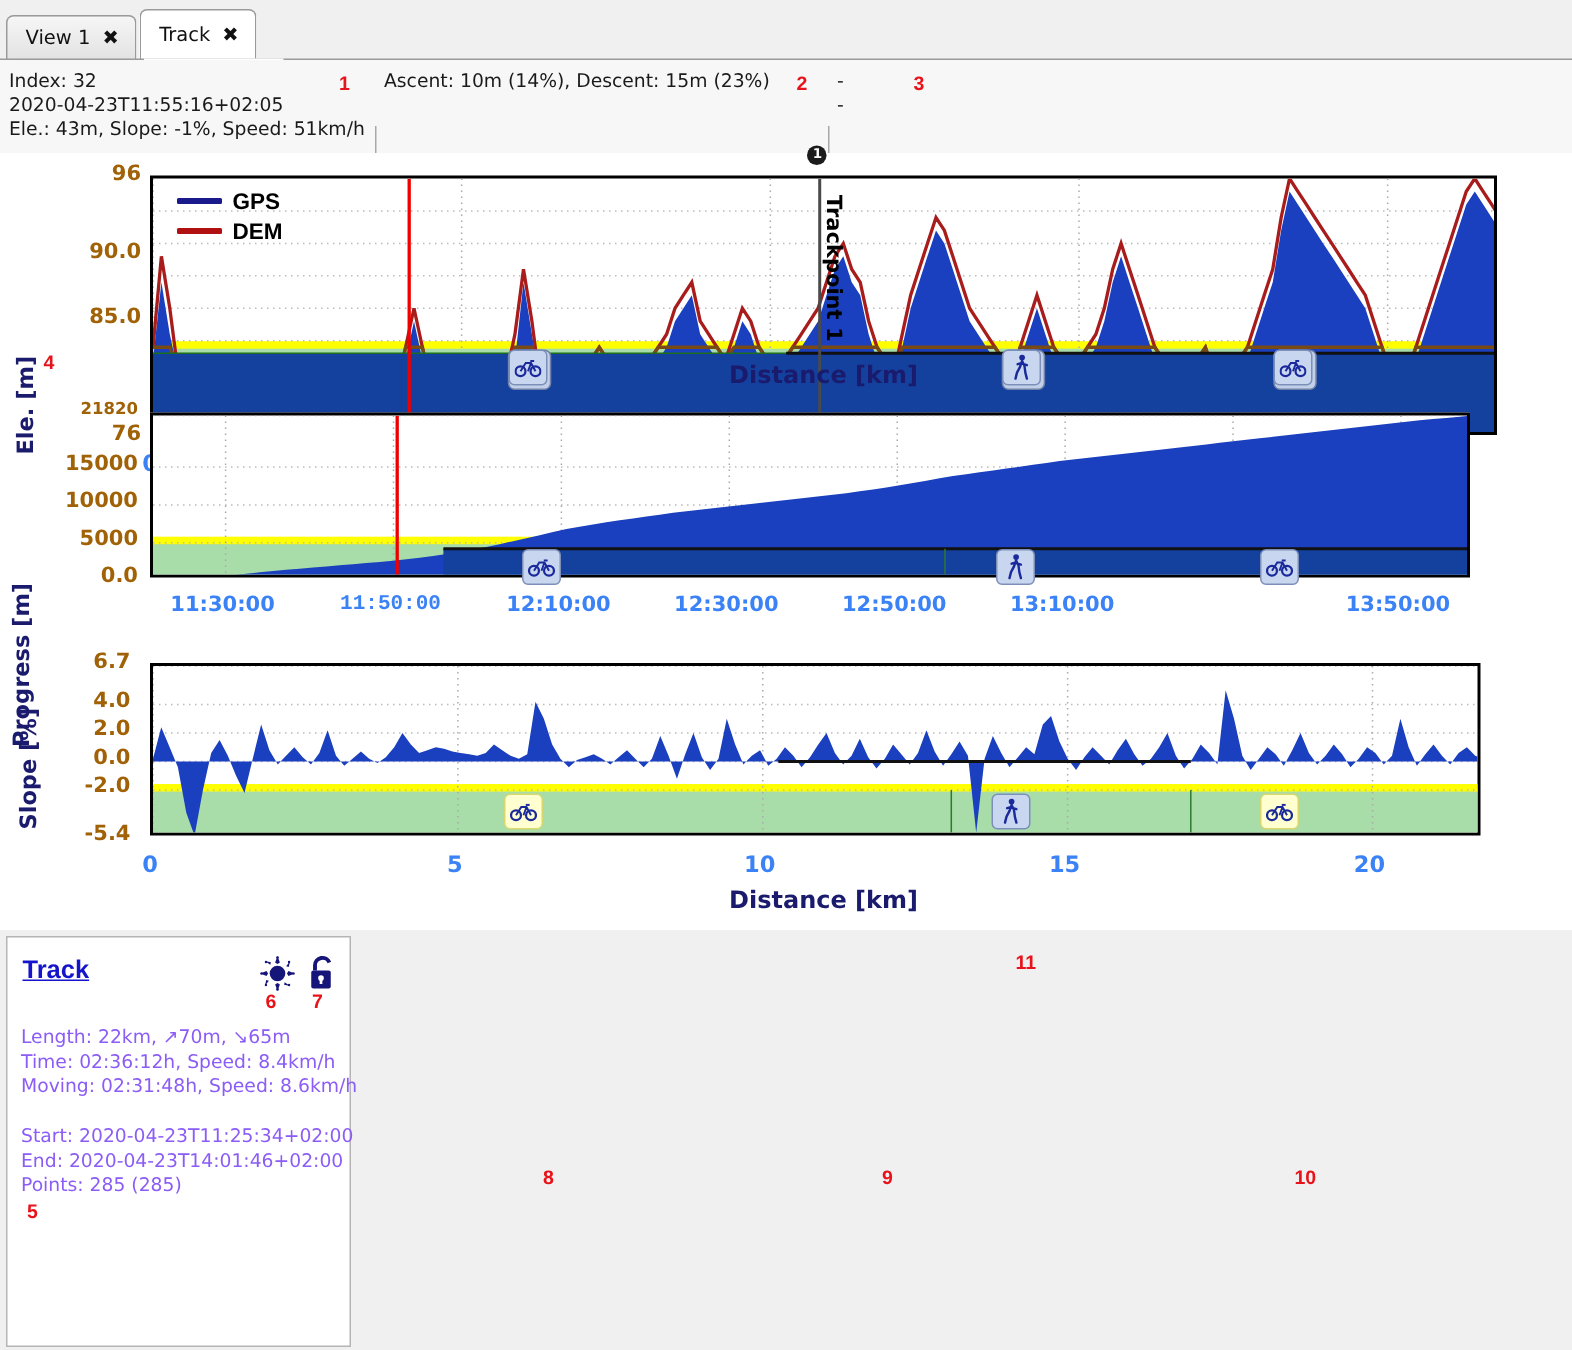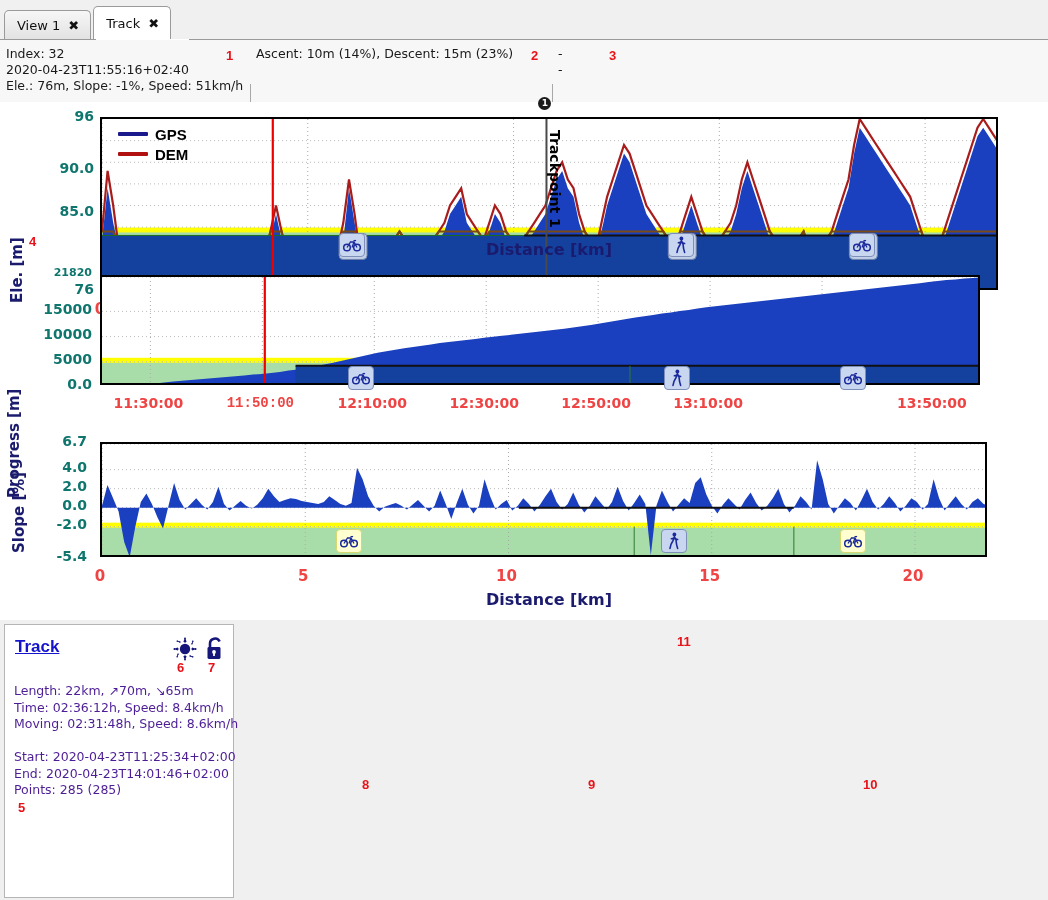--- a/index.html
+++ b/index.html
@@ -40,22 +40,22 @@
   #col2{left:256px;}
   #col3{left:558px;}
   .vs1{left:250px;top:44px;height:54px;}
   .vs2{left:552px;top:44px;height:54px;}
 
   
   #graphs{position:absolute;left:0;top:102px;width:1048px;height:518px;background:#ffffff;}
 
   .axlabel{position:absolute;color:#1b1b6e;font-weight:bold;font-size:15px;
            writing-mode:vertical-rl;transform:rotate(180deg);text-align:center;}
-  .ytick{position:absolute;right:0;color:#0f766e;font-weight:bold;font-size:14px;text-align:right;white-space:nowrap;}
-  .xtick{position:absolute;color:#ef4444;font-weight:bold;font-size:15px;text-align:center;}
+  .ytick{position:absolute;right:0;color:#a16207;font-weight:bold;font-size:14px;text-align:right;white-space:nowrap;}
+  .xtick{position:absolute;color:#3b82f6;font-weight:bold;font-size:15px;text-align:center;}
   .xtitle{position:absolute;color:#1b1b6e;font-weight:bold;font-size:16px;text-align:center;}
   .plot{position:absolute;background:#fff;border:2px solid #000;box-sizing:border-box;overflow:hidden;}
   .plot svg{display:block;}
 
   .actbadge{position:absolute;width:24px;height:22px;border-radius:4px;
             background:#ffffd0;border:1px solid #d8d870;
             display:flex;align-items:center;justify-content:center;}
   .actbadge.inplot{background:#c9d6ef;border:1px solid #7d8fb8;}
   .actbadge svg{display:block;}
 
@@ -70,21 +70,21 @@
   #tp-dot{position:absolute;width:13px;height:13px;border-radius:50%;background:#1c1c1c;
           color:#fff;font-size:9px;font-weight:bold;line-height:13px;text-align:center;}
   #tp-text{position:absolute;writing-mode:vertical-rl;font-weight:bold;font-size:14px;color:#000;letter-spacing:0px;}
 
   
   #bottom{position:absolute;left:0;top:620px;width:1048px;height:280px;background:#f0f0f0;}
 
   #trackpanel{position:absolute;left:4px;top:4px;width:228px;height:272px;background:#fff;border:1px solid #b5b5b5;}
   #tracktitle{position:absolute;left:10px;top:12px;font-size:17px;font-weight:bold;color:#1414cc;
               text-decoration:underline;font-family:"Liberation Sans",sans-serif;}
-  #trackstats{position:absolute;left:9px;top:58px;font-size:12.5px;line-height:16.5px;color:#4c1d95;white-space:nowrap;}
+  #trackstats{position:absolute;left:9px;top:58px;font-size:12.5px;line-height:16.5px;color:#8b5cf6;white-space:nowrap;}
   #sun-icon{position:absolute;left:168px;top:12px;}
   #lock-icon{position:absolute;left:200px;top:12px;}
 </style>
 </head>
 <body>
 
 <div id="tabbar">
   <div class="tabstrip">
     <div class="wtab">
       <span>View 1</span>
@@ -95,22 +95,22 @@
       <span class="xmark">✖</span>
     </div>
   </div>
   <div class="underline"></div>
   <div class="activegap" style="left:96px;width:93px;"></div>
 </div>
 
 <div id="infobar">
   <div class="infocol" id="col1">
     <div>Index: 32</div>
-    <div>2020-04-23T11:55:16+02:40</div>
-    <div>Ele.: 76m, Slope: -1%, Speed: 51km/h</div>
+    <div>2020-04-23T11:55:16+02:05</div>
+    <div>Ele.: 43m, Slope: -1%, Speed: 51km/h</div>
   </div>
   <div class="vsep vs1"></div>
   <div class="infocol" id="col2">
     <div>Ascent: 10m (14%), Descent: 15m (23%)</div>
   </div>
   <div class="vsep vs2"></div>
   <div class="infocol" id="col3">
     <div>-</div>
     <div>-</div>
   </div>

